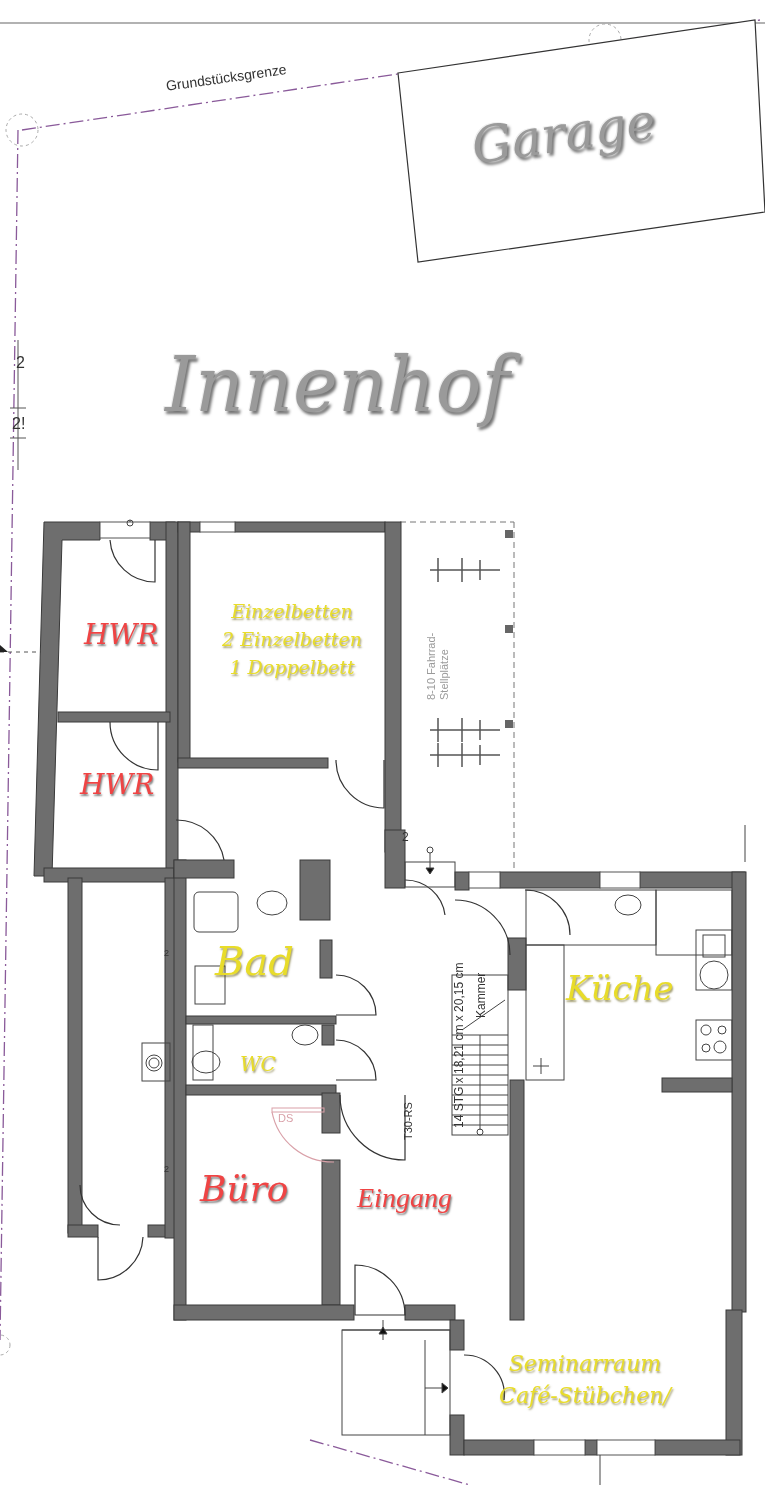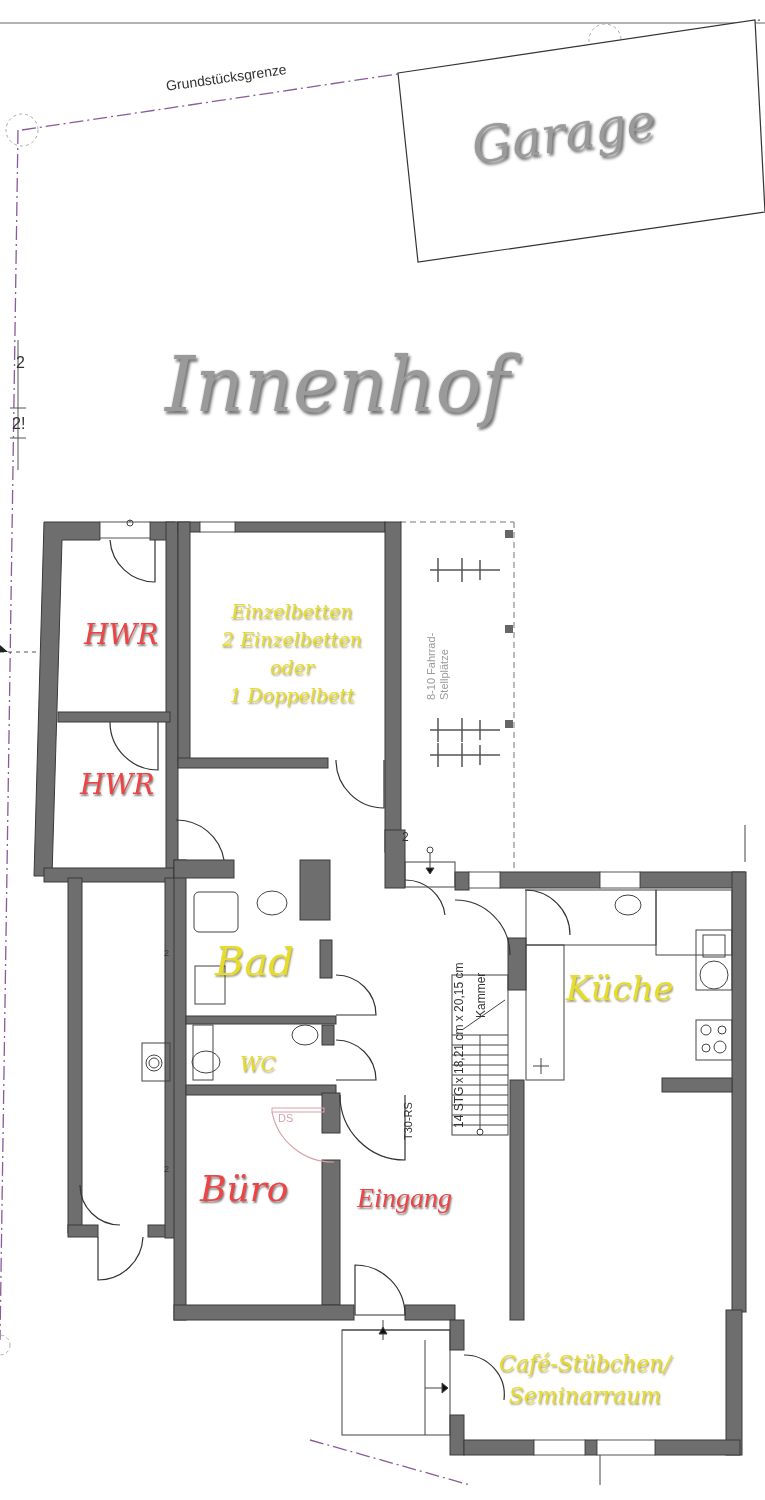--- a/index.html
+++ b/index.html
@@ -215,31 +215,30 @@
 <div class="lbl plain" style="left:402px; top:830px; font-size:12px;">2</div>
 <div class="lbl plain" style="left:164px; top:948px; font-size:9px;">2</div>
 <div class="lbl plain" style="left:164px; top:1164px; font-size:9px;">2</div>
 
 <div class="lbl gray-room" style="left:84px; top:618px; font-size:28px;">HWR</div>
 <div class="lbl gray-room" style="left:80px; top:768px; font-size:28px;">HWR</div>
 
 <div class="lbl yellow" style="left:196px; top:597px; width:192px; font-size:19px; line-height:28px;">
   <div>Einzelbetten</div>
   <div>2 Einzelbetten</div>
-  <div>oder</div>
   <div>1 Doppelbett</div>
 </div>
 
 <div class="lbl yellow" style="left:215px; top:938px; font-size:40px;">Bad</div>
 <div class="lbl yellow" style="left:240px; top:1052px; font-size:20px;">WC</div>
 <div class="lbl gray-room" style="left:200px; top:1168px; font-size:36px;">Büro</div>
 <div class="lbl gray-room" style="left:357px; top:1182px; font-size:28px;font-family:Liberation Serif, serif;">Eingang</div>
 <div class="lbl yellow" style="left:566px; top:968px; font-size:34px;">Küche</div>
 <div class="lbl plain" style="left:474px; top:1018px; font-size:12px; transform:rotate(-90deg); transform-origin:left top;">Kammer</div>
 
 <div class="lbl plain" style="left:452px; top:1128px; font-size:12px; transform:rotate(-90deg); transform-origin:left top;">14 STG x 18,21 cm x 20,15 cm</div>
 <div class="lbl plain" style="left:402px; top:1140px; font-size:11px; transform:rotate(-90deg); transform-origin:left top;">T30-RS</div>
 <div class="lbl plain" style="left:278px; top:1112px; font-size:11px; color:#d9a0a8;">DS</div>
 
 <div class="lbl yellow" style="left:470px; top:1348px; width:230px; font-size:22px; line-height:32px;">
+  <div>Seminarraum</div>
   <div>Café-Stübchen/</div>
-  <div>Seminarraum</div>
 </div>
 
 </body></html>

